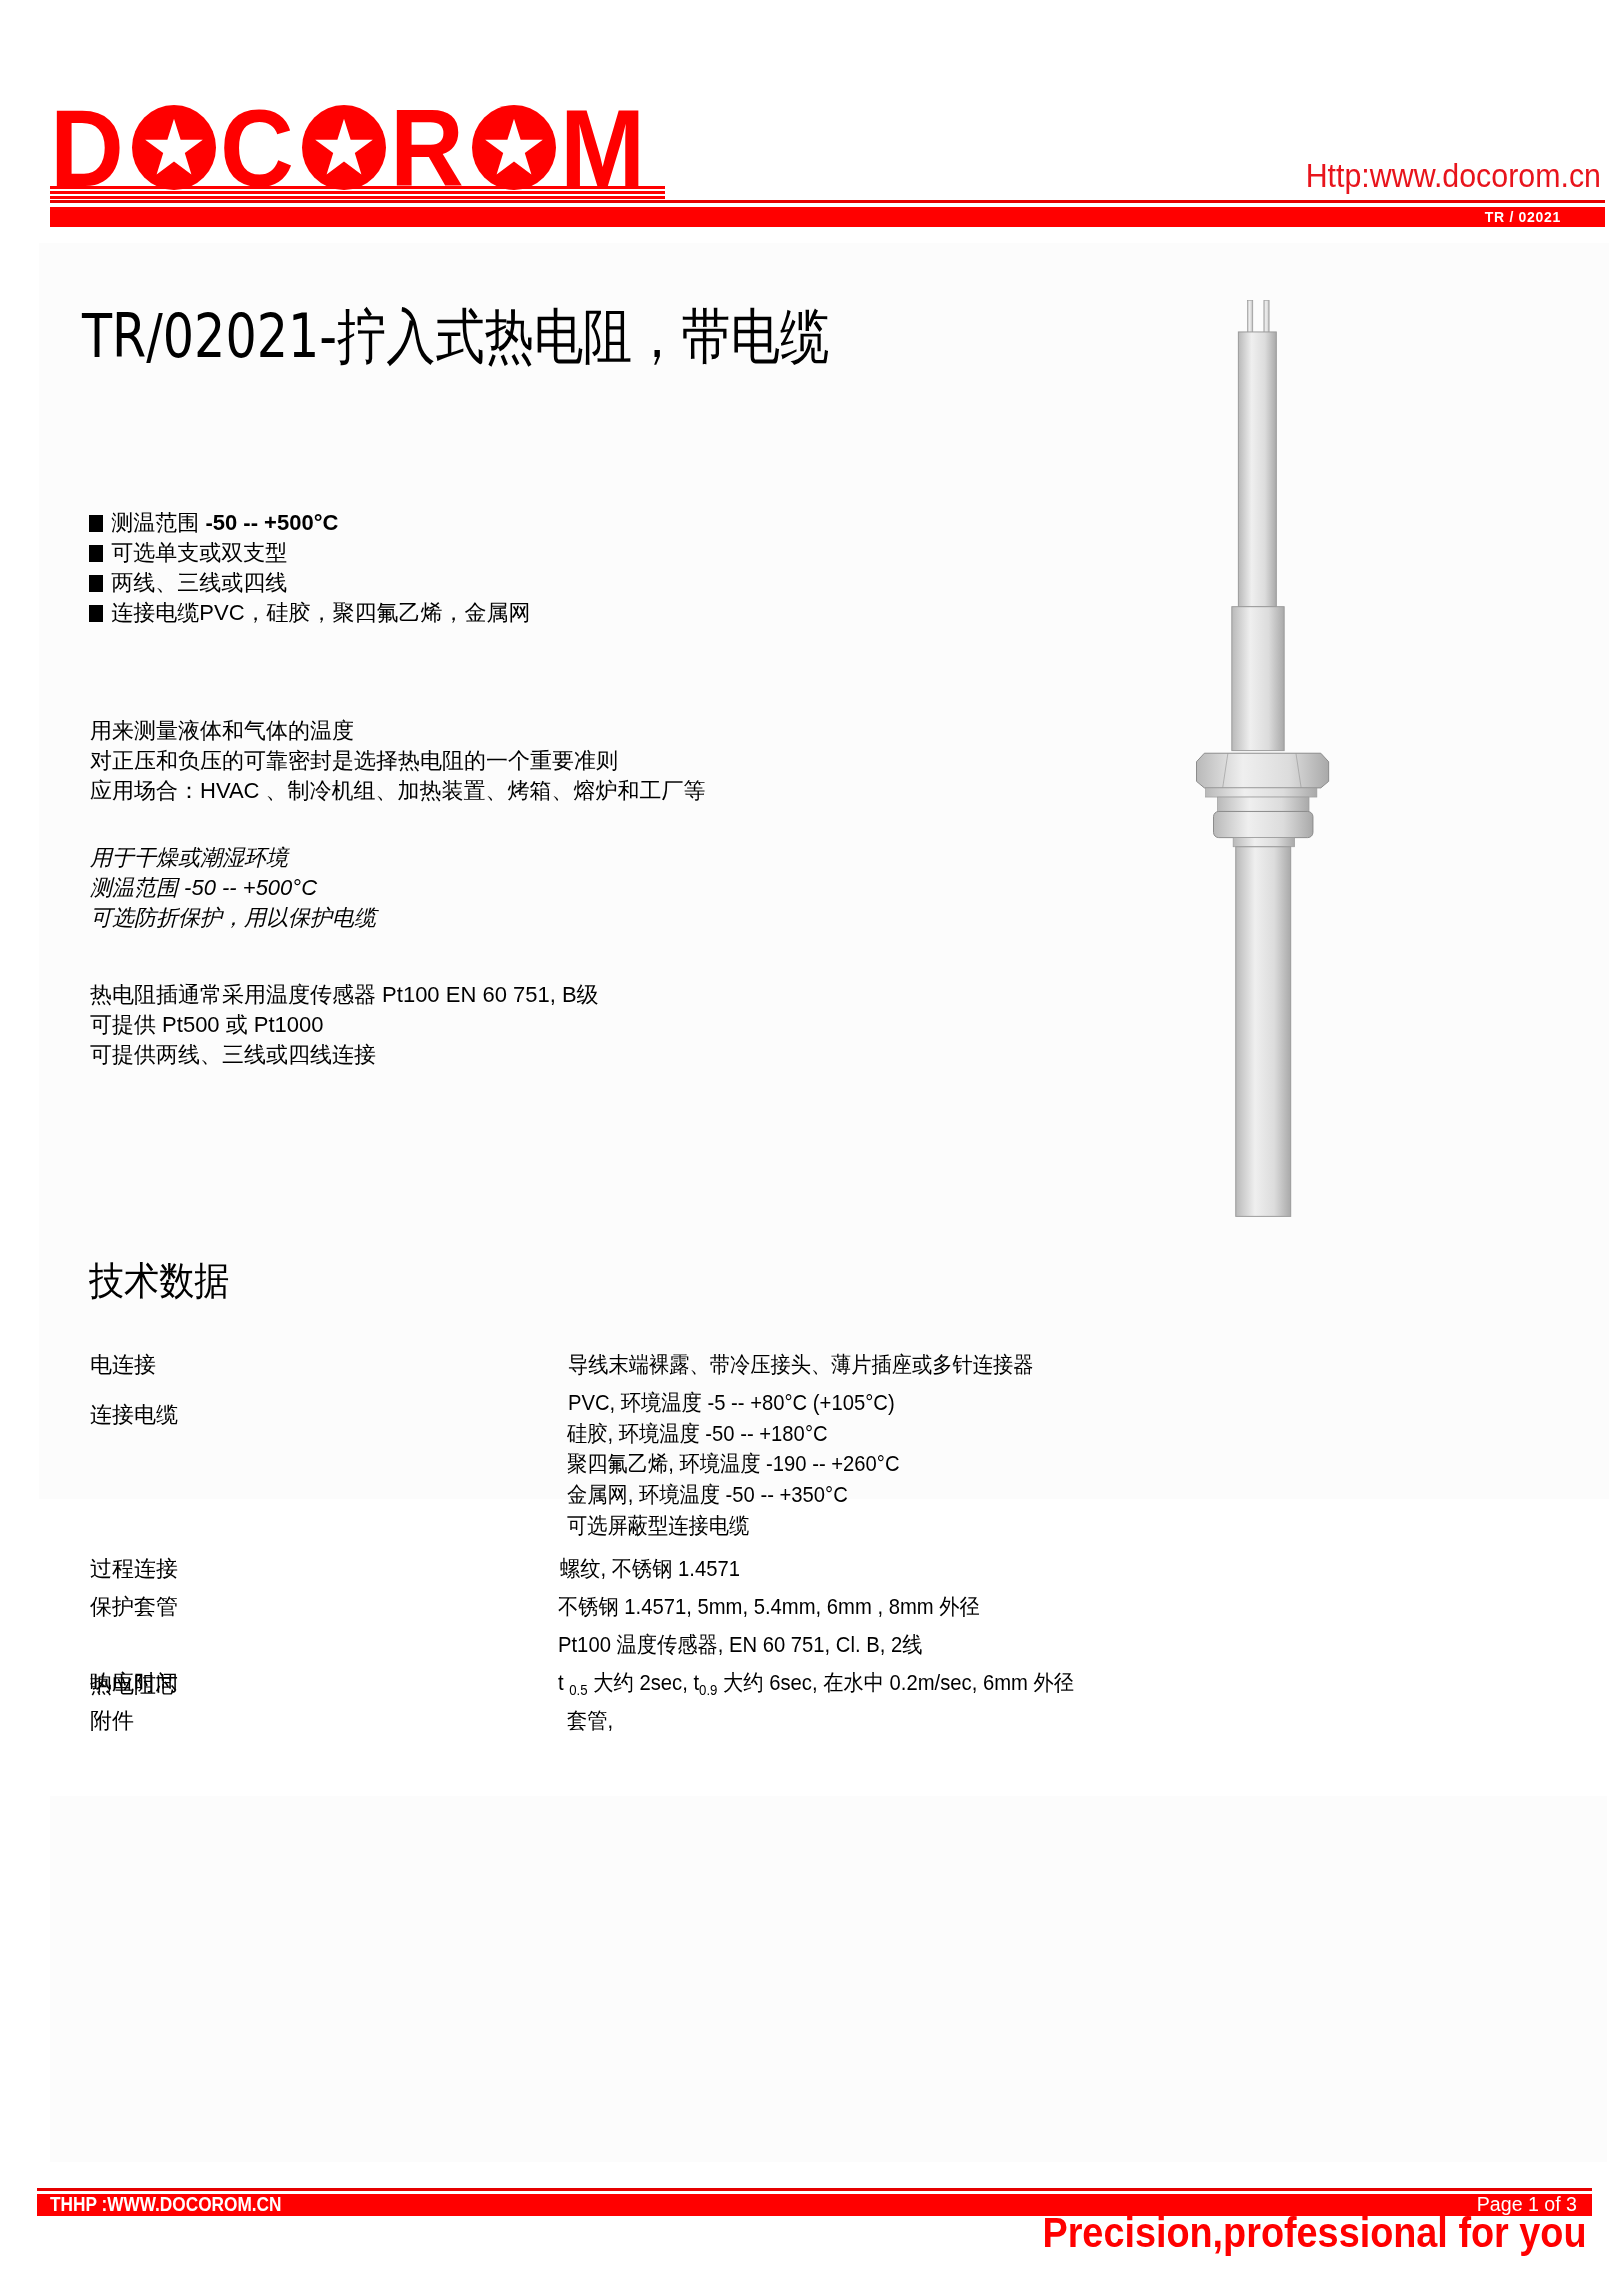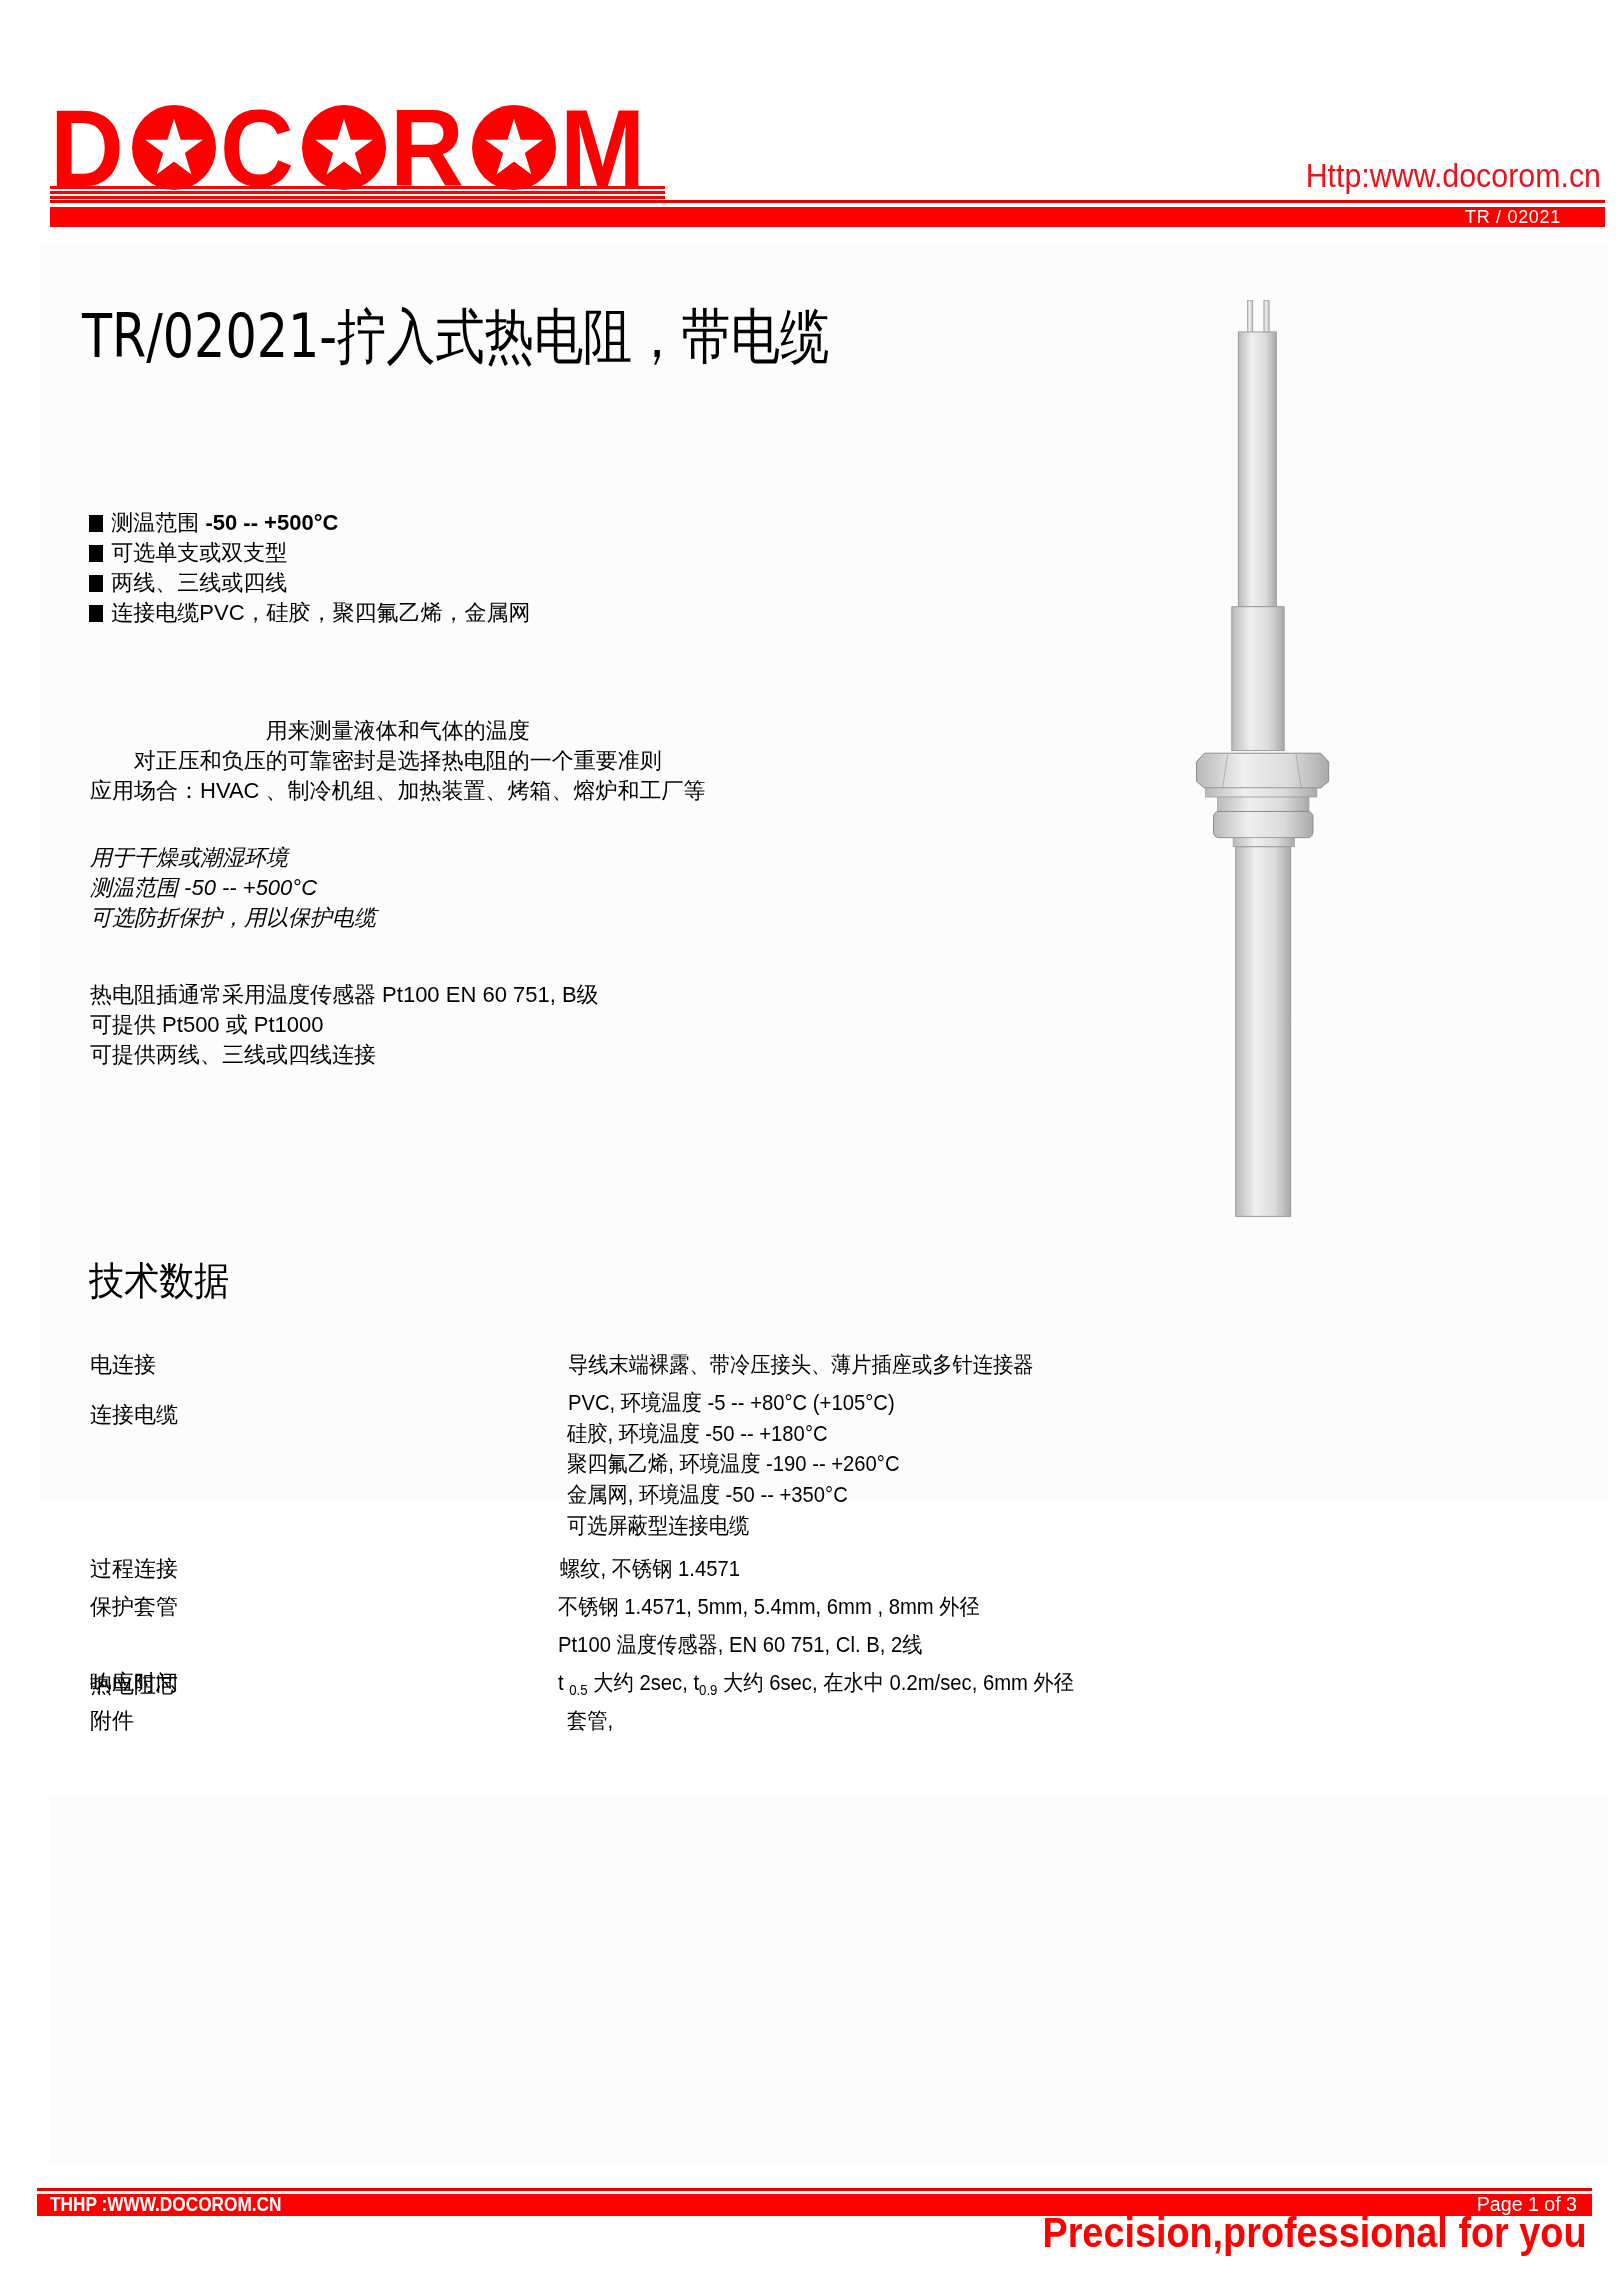--- a/index.html
+++ b/index.html
@@ -12,21 +12,21 @@
   .logo-letter { font-family: "Liberation Sans", sans-serif; font-weight: bold; color: #ff0000;
                  font-size: 110px; line-height: 85px; height: 82px; overflow: hidden;
                  transform: scaleX(0.93); transform-origin: left top; letter-spacing: -1.3px; display: inline-block; }
   .logo-star-o { display: inline-block; width: 84px; height: 85px; border-radius: 50% / 50%;
                  background: #ff0000; position: relative; margin: 0 3.9px; }
   .logo-star-o svg { position: absolute; left: 11.8px; top: 11.8px; }
   .logo-stripes { position: absolute; left: 50px; top: 186px; width: 615px; height: 15.7px; }
   .logo-stripes div { height: 2.6px; background: #ff0000; margin-bottom: 2.6px; }
   .header-thin-line { left: 50px; top: 200px; width: 1555px; height: 3.3px; background: #e60000; }
   .header-band { left: 50px; top: 207px; width: 1555px; height: 20px; background: #ff0000; }
-  .header-code { right: 62px; top: 204px; color: #fff; font-weight: normal; font-size: 18px; line-height: 26px; letter-spacing: 0.7px; }
+  .header-code { right: 62px; top: 204px; color: #fff; font-weight: bold; font-size: 14px; line-height: 26px; letter-spacing: 0.7px; }
   .header-url { right: 22px; top: 157px; color: #e8141c; font-size: 33px; line-height: 37px; transform: scaleX(0.92); transform-origin: right; }
   
   .title { left: 82px; top: 302px; font-size: 60px; line-height: 68px; font-family: "DejaVu Sans", sans-serif; transform: scaleX(0.82); transform-origin: left; white-space: nowrap; }
   
   .bullets { left: 89px; top: 508px; font-size: 22px; line-height: 30px; }
   .bullet-row { white-space: nowrap; }
   .bullet-sq { display: inline-block; width: 14.4px; height: 17px; background: #000; margin-right: 7.9px; vertical-align: -2px; }
   .bullet-strong { font-weight: bold; }
   
   .para { left: 90px; font-size: 22px; line-height: 30px; white-space: nowrap; }
@@ -93,21 +93,21 @@
     <span class="bullet-sq"></span><span>可选单支或双支型</span>
   </div>
   <div class="bullet-row">
     <span class="bullet-sq"></span><span>两线、三线或四线</span>
   </div>
   <div class="bullet-row">
     <span class="bullet-sq"></span><span>连接电缆PVC，硅胶，聚四氟乙烯，金属网</span>
   </div>
 </div>
 
-<div class="abs para" style="top:716px;text-align:center;">
+<div class="abs para" style="top:716px;">
   <div>用来测量液体和气体的温度</div>
   <div>对正压和负压的可靠密封是选择热电阻的一个重要准则</div>
   <div>应用场合：HVAC  、制冷机组、加热装置、烤箱、熔炉和工厂等</div>
 </div>
 <div class="abs para" style="top:843px;font-style:italic;">
   <div>用于干燥或潮湿环境</div>
   <div>测温范围 -50 -- +500°C</div>
   <div>可选防折保护，用以保护电缆</div>
 </div>
 <div class="abs para" style="top:980px;">

